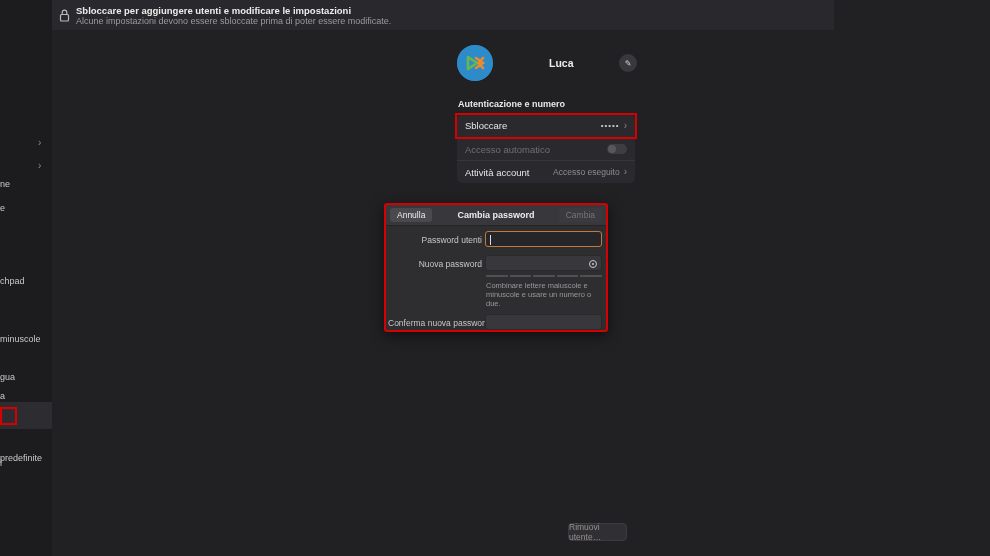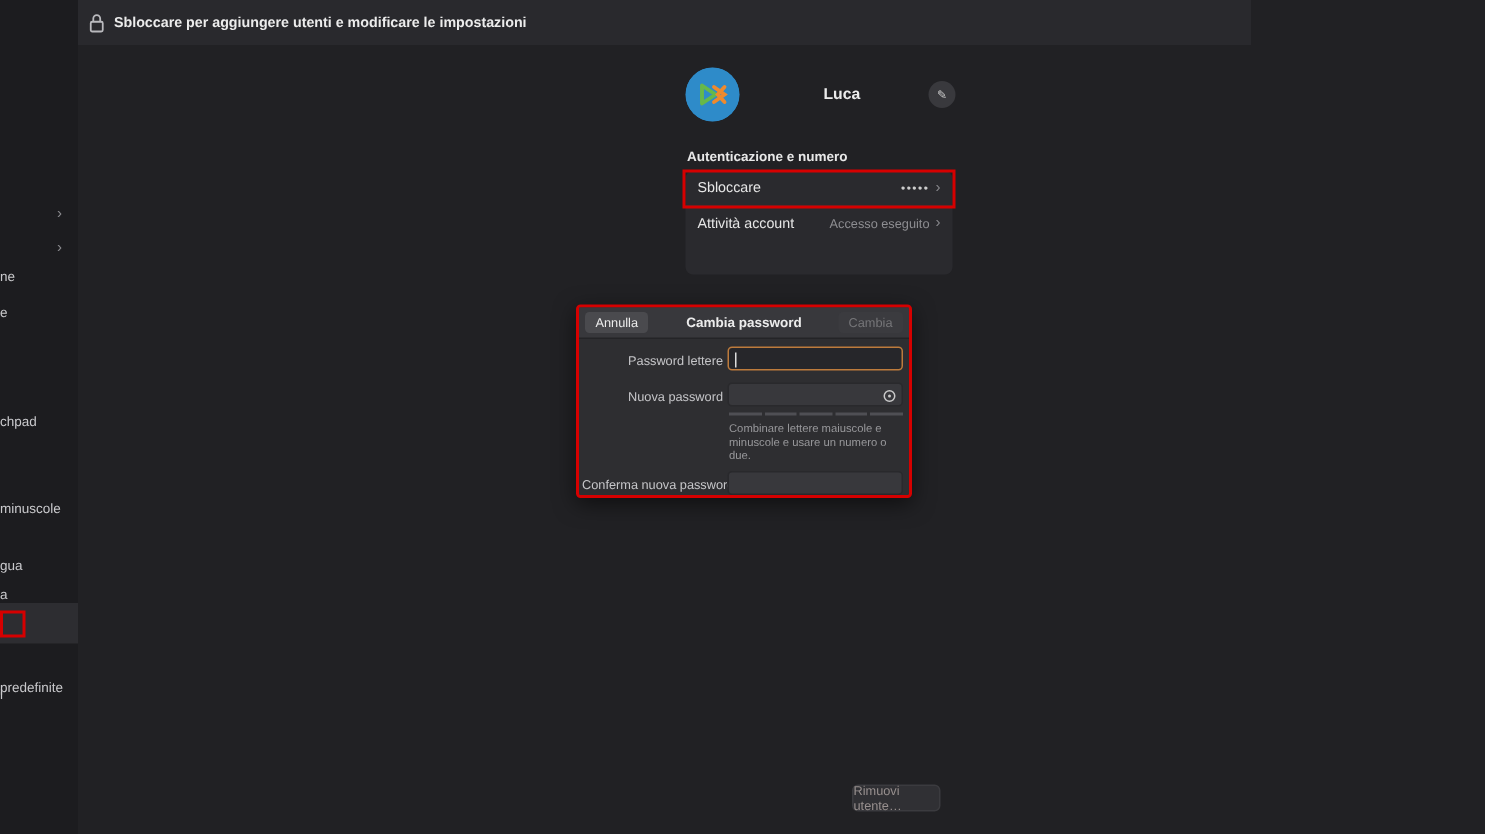--- a/index.html
+++ b/index.html
@@ -81,20 +81,21 @@
 
   <div class="banner">
     <span class="lock">
       <svg width="11" height="13" viewBox="0 0 11 13">
         <rect x="1.5" y="5.5" width="8" height="6.5" rx="1" fill="none" stroke="#b9b9bd" stroke-width="1.2"></rect>
         <path d="M3.2 5.5 V3.4 a2.3 2.3 0 0 1 4.6 0 V5.5" fill="none" stroke="#b9b9bd" stroke-width="1.2"></path>
       </svg>
     </span>
     <div class="banner-text">
       <div class="banner-title">Sbloccare per aggiungere utenti e modificare le impostazioni</div>
+      <div class="banner-sub">Alcune impostazioni devono essere sbloccate prima di poter essere modificate.</div>
     </div>
   </div>
 
   <div class="avatar">
     <svg width="36" height="36" viewBox="0 0 36 36">
       <circle cx="18" cy="18" r="18" fill="#2e8bc9"></circle>
       <path d="M11 12 L20 18 L11 24 Z" fill="none" stroke="#67b84a" stroke-width="2.6" stroke-linejoin="round"></path>
       <path d="M19 13 L26 18 L19 23" fill="none" stroke="#ee8a2e" stroke-width="2.6" stroke-linecap="round"></path>
       <path d="M26 13 L21.5 18 L26 23" fill="none" stroke="#ee8a2e" stroke-width="2.6" stroke-linecap="round"></path>
     </svg>
@@ -105,35 +106,41 @@
   </div>
 
   <div class="section-hdr">Autenticazione e numero</div>
   <div class="card">
     <div class="crow">
       <span class="lbl">Sbloccare</span>
       <span class="dots">•••••</span>
       <span class="chev">›</span>
     </div>
     <div class="crow">
+      <span class="lbl dim">Accesso automatico</span>
+      <span class="toggle">
+          <span class="knob"></span>
+        </span>
+    </div>
+    <div class="crow">
       <span class="lbl">Attività account</span>
       <span class="val">Accesso eseguito</span>
       <span class="chev">›</span>
     </div>
   </div>
   <div class="anno-pwrow"></div>
 
   <div class="dialog">
     <div class="dlg-header">
       <span class="dlg-title">Cambia password</span>
       <button class="btn-cancel" style="border:none;font-family:inherit;">Annulla</button>
       <button class="btn-confirm" style="border:none;font-family:inherit;">Cambia</button>
     </div>
 
-    <span class="dlg-lbl" style="top:30px;">Password lettere</span>
+    <span class="dlg-lbl" style="top:30px;">Password utenti</span>
     <div class="entry focused" style="top:26px;">
       <span class="caret"></span>
     </div>
 
     <span class="dlg-lbl" style="top:54px;">Nuova password</span>
     <div class="entry" style="top:50px;">
       <span class="gen-ico"></span>
     </div>
 
     <div class="meter">

